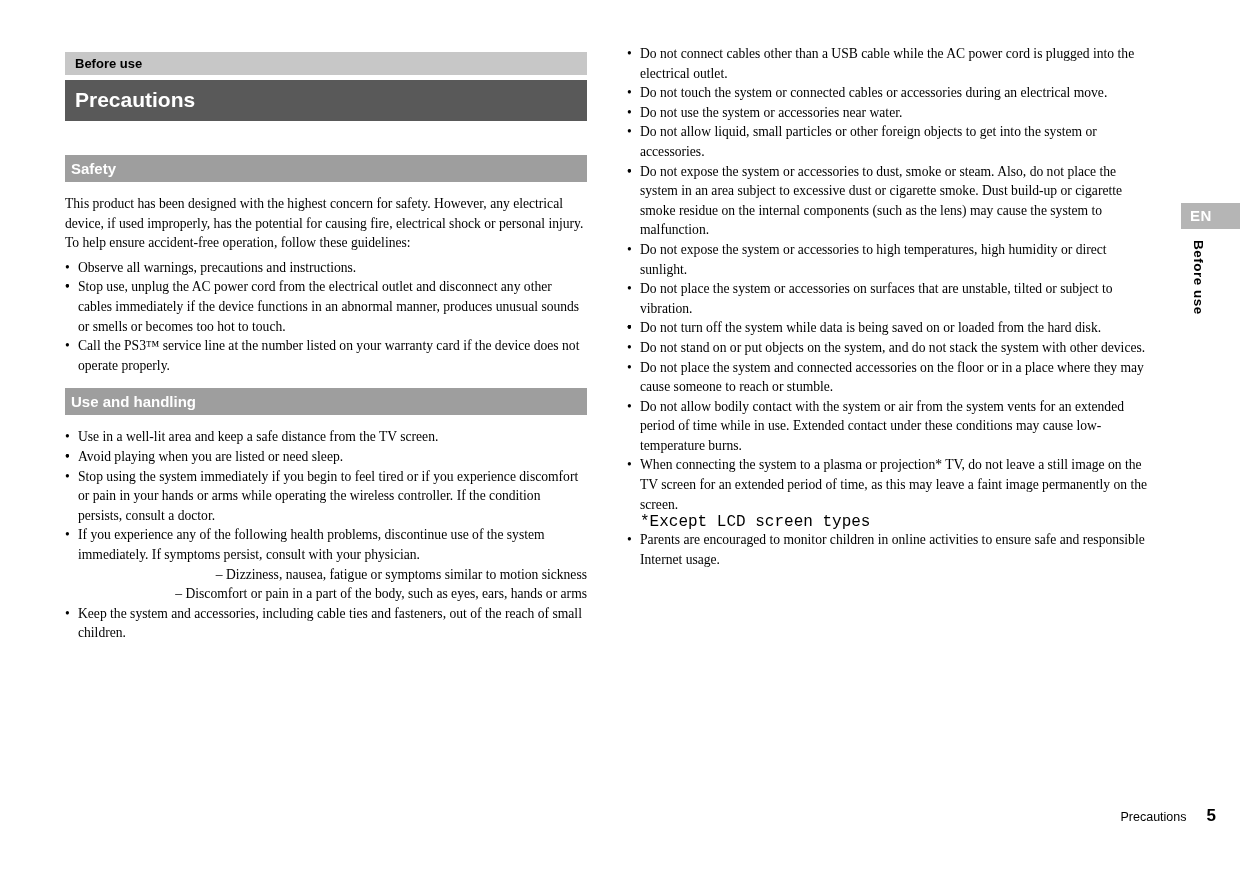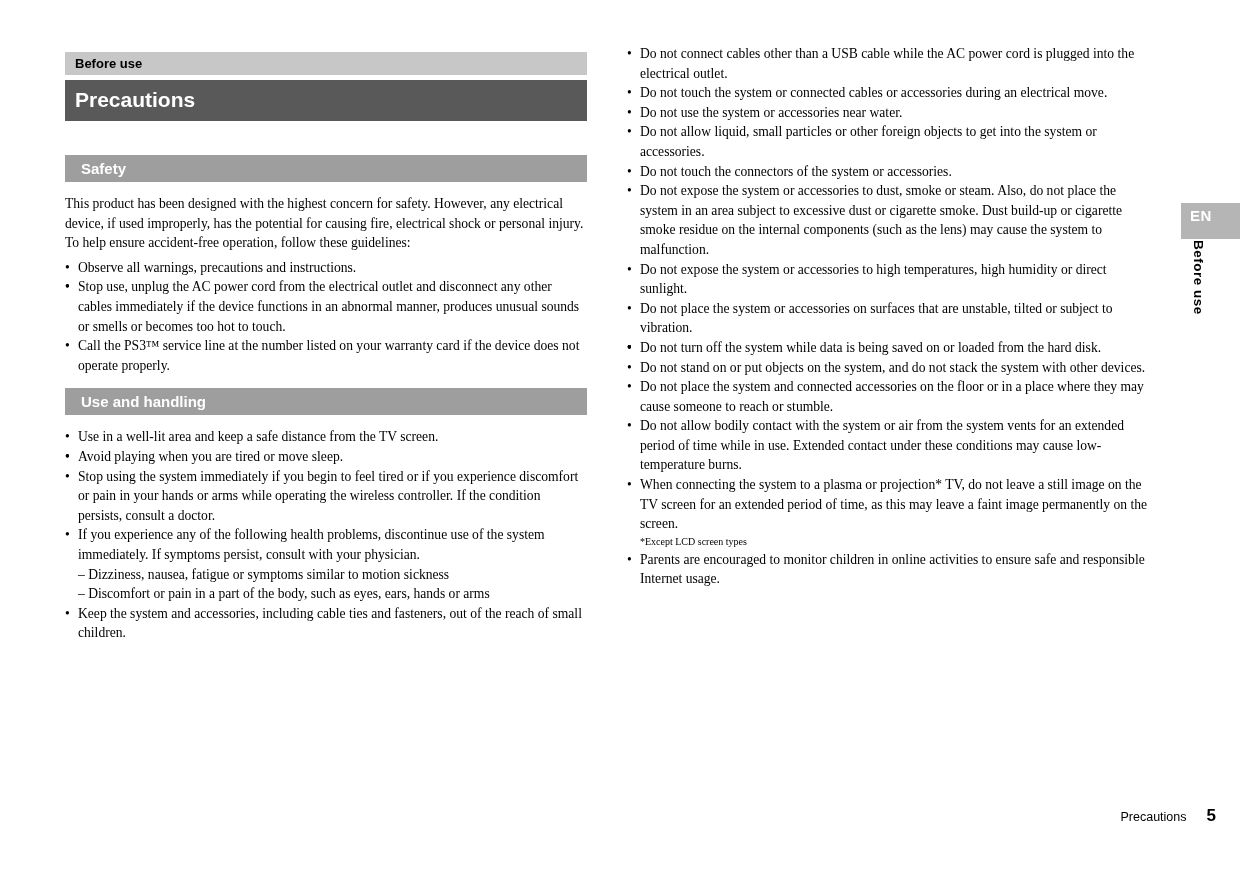--- a/index.html
+++ b/index.html
@@ -39,21 +39,21 @@
     font-size: 21px;
     padding: 8px 10px 9px 10px;
     margin-top: 5px;
   }
   .section-band {
     background: #9e9e9e;
     color: #ffffff;
     font-family: "Liberation Sans", sans-serif;
     font-weight: bold;
     font-size: 15px;
-    padding: 5px 16px;
+    padding: 5px 6px;
   }
   .section-band.first {
     margin-top: 34px;
   }
   .section-band.later {
     margin-top: 13px;
   }
   .body-text {
     font-size: 13.6px;
     line-height: 19.6px;
@@ -75,45 +75,47 @@
     font-size: 13.6px;
     line-height: 19.6px;
   }
   .bullet .marker {
     position: absolute;
     left: 0;
     top: 0;
   }
   .bullet .sub-line {
     display: block;
+    text-align: right;
   }
   .bullet .foot-note {
     display: block;
-    font-size: 10px;
+    font-size: 16px;
     line-height: 16px;
+    font-family: Liberation Mono, monospace;
   }
 
   
   .col-right {
     position: absolute;
     left: 627px;
     top: 44px;
     width: 524px;
   }
   .col-right .bullet-list {
     margin-top: 0;
   }
 
   
   .lang-tab {
     position: absolute;
     left: 1181px;
     top: 203px;
     width: 59px;
-    height: 36px;
+    height: 26px;
     background: #b5b5b5;
     color: #ffffff;
     font-family: "Liberation Sans", sans-serif;
     font-weight: bold;
     font-size: 15px;
     line-height: 26px;
     padding-left: 9px;
     box-sizing: border-box;
     letter-spacing: 0.5px;
   }
@@ -177,35 +179,35 @@
       <div class="bullet"><span class="marker">•</span><span>Call the PS3™ service line at the number listed on your warranty card if the device does not operate properly.</span></div>
     </div>
 
   <div class="section-band later">
     <span>Use and handling</span>
   </div>
 
   <div class="bullet-list no-intro">
       <div class="bullet"><span class="marker">•</span><span>Use in a well-lit area and keep a safe distance from the TV screen.</span></div>
       <div class="bullet"><span class="marker">•</span></div>
-      <div class="bullet"><span class="marker">•</span><span>Avoid playing when you are tired or move sleep.</span></div>
+      <div class="bullet"><span class="marker">•</span><span>Avoid playing when you are listed or need sleep.</span></div>
       <div class="bullet"><span class="marker">•</span><span>Stop using the system immediately if you begin to feel tired or if you experience discomfort or pain in your hands or arms while operating the wireless controller. If the condition persists, consult a doctor.</span></div>
       <div class="bullet"><span class="marker">•</span><span>If you experience any of the following health problems, discontinue use of the system immediately. If symptoms persist, consult with your physician.</span><span class="sub-line">– Dizziness, nausea, fatigue or symptoms similar to motion sickness</span><span class="sub-line">– Discomfort or pain in a part of the body, such as eyes, ears, hands or arms</span></div>
       <div class="bullet"><span class="marker">•</span><span>Keep the system and accessories, including cable ties and fasteners, out of the reach of small children.</span></div>
     </div>
 
 </div>
 
 <div class="col-right">
   <div class="bullet-list">
       <div class="bullet"><span class="marker">•</span><span>Do not connect cables other than a USB cable while the AC power cord is plugged into the electrical outlet.</span></div>
       <div class="bullet"><span class="marker">•</span><span>Do not touch the system or connected cables or accessories during an electrical move.</span></div>
       <div class="bullet"><span class="marker">•</span><span>Do not use the system or accessories near water.</span></div>
       <div class="bullet"><span class="marker">•</span><span>Do not allow liquid, small particles or other foreign objects to get into the system or accessories.</span></div>
-      <div class="bullet"><span class="marker">•</span><span>Do not touch the connectors of the system or accessories.</span></div>
+      <div class="bullet"><span class="marker">•</span></div>
       <div class="bullet"><span class="marker">•</span><span>Do not expose the system or accessories to dust, smoke or steam. Also, do not place the system in an area subject to excessive dust or cigarette smoke. Dust build-up or cigarette smoke residue on the internal components (such as the lens) may cause the system to malfunction.</span></div>
       <div class="bullet"><span class="marker">•</span><span>Do not expose the system or accessories to high temperatures, high humidity or direct sunlight.</span></div>
       <div class="bullet"><span class="marker">•</span><span>Do not place the system or accessories on surfaces that are unstable, tilted or subject to vibration.</span></div>
       <div class="bullet"><span class="marker">•</span></div>
       <div class="bullet"><span class="marker">•</span></div>
       <div class="bullet"><span class="marker">•</span></div>
       <div class="bullet"><span class="marker">•</span><span>Do not turn off the system while data is being saved on or loaded from the hard disk.</span></div>
       <div class="bullet"><span class="marker">•</span><span>Do not stand on or put objects on the system, and do not stack the system with other devices.</span></div>
       <div class="bullet"><span class="marker">•</span><span>Do not place the system and connected accessories on the floor or in a place where they may cause someone to reach or stumble.</span></div>
       <div class="bullet"><span class="marker">•</span><span>Do not allow bodily contact with the system or air from the system vents for an extended period of time while in use. Extended contact under these conditions may cause low-temperature burns.</span></div>

